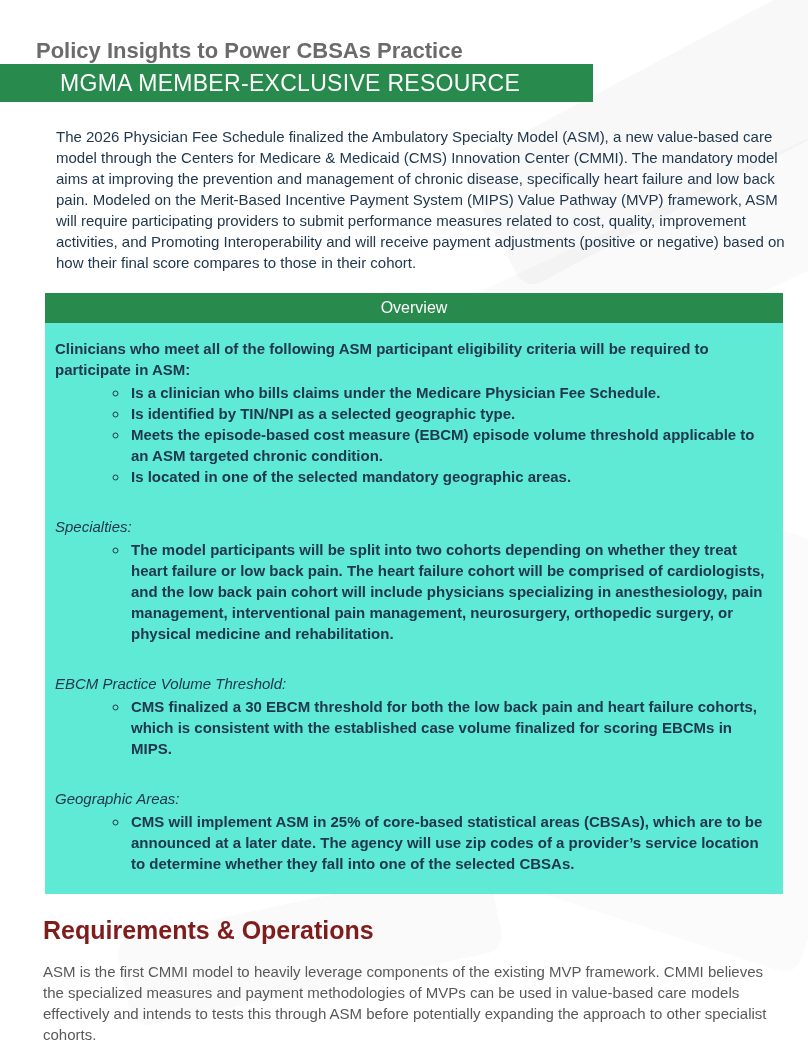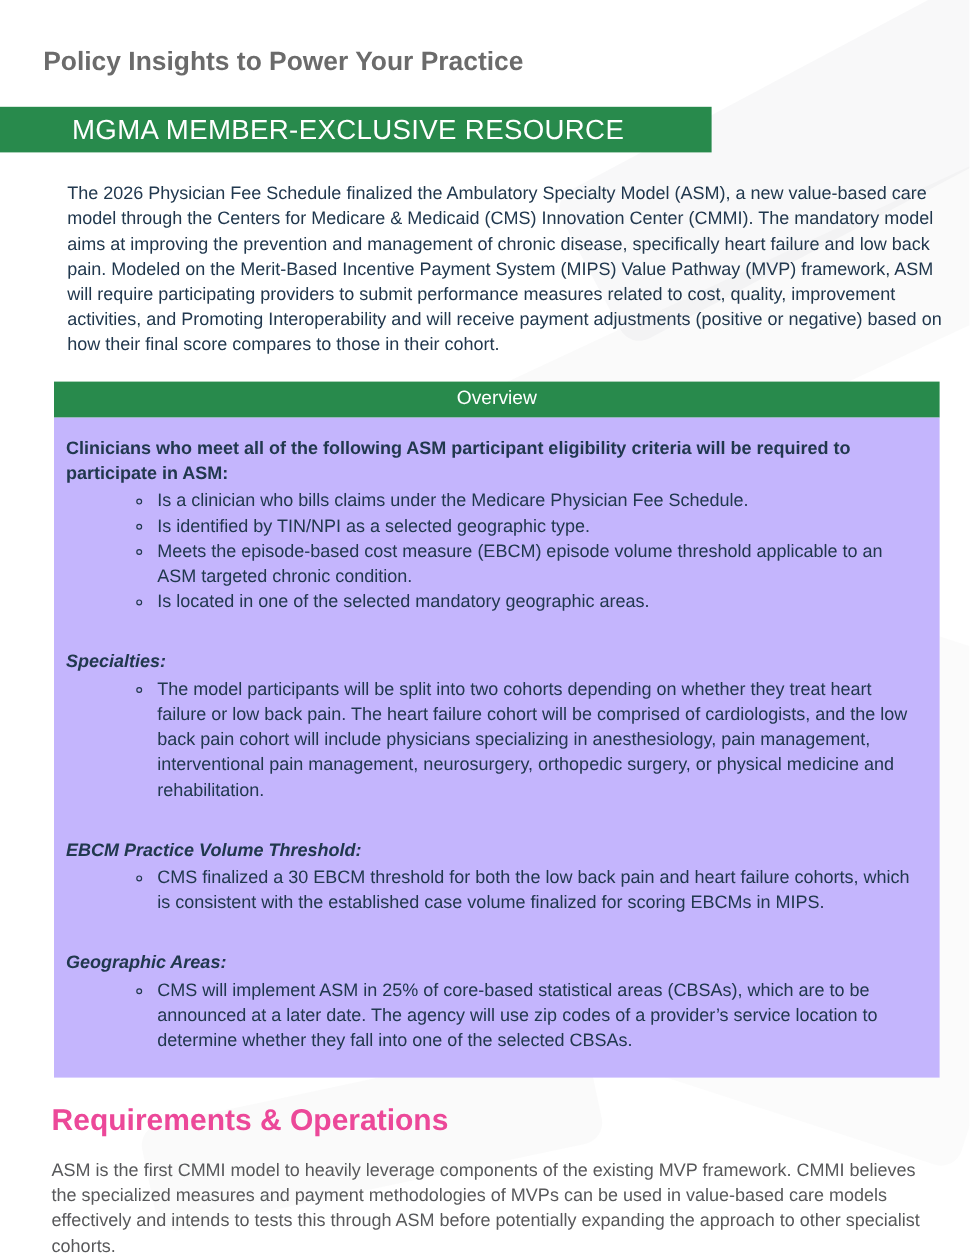--- a/index.html
+++ b/index.html
@@ -39,21 +39,20 @@
     line-height: 50px;
     letter-spacing: 0.2px;
   }
   .doc-subtitle {
     margin: 12px 0 0 0;
     font-size: 22px;
     font-weight: 700;
     color: #6b6b6b;
   }
   .member-banner {
-    margin-top: 25px;
     width: 533px;
     height: 38px;
     background: #288a4c;
     color: #ffffff;
     font-size: 23px;
     line-height: 38px;
     padding-left: 60px;
     letter-spacing: 0.3px;
     white-space: nowrap;
   }
@@ -67,43 +66,43 @@
   .overview-box { margin: 20px 0 0 45px; width: 738px; border-radius: 12px; }
   .overview-header {
     background: #288a4c;
     color: #ffffff;
     height: 30px;
     line-height: 30px;
     text-align: center;
     font-size: 16px;
   }
   .overview-body {
-    background: #c4b5fd;
+    background: #5eead4;
     padding: 15px 12px 20px 10px;
     color: #21384e;
     font-size: 15px;
     line-height: 21px;
   }
   .eligibility-intro { font-weight: 700; margin: 0; }
   .overview-body ul {
     list-style-type: circle;
     margin: 2px 0 0 0;
     padding-left: 74px;
   }
-  .overview-body ul li { padding-left: 2px; }
+  .overview-body ul li { padding-left: 2px; font-weight: bold; }
   .subsection-heading {
-    font-weight: 700;
+    font-weight: 400;
     font-style: italic;
     margin: 29px 0 0 0;
   }
   .req-heading {
     margin: 22px 0 0 43px;
     font-size: 25px;
     font-weight: 700;
-    color: #ec4899;
+    color: #7f1d1d;
   }
   .req-para {
     margin: 16px 26px 0 43px;
     width: 735px;
     color: #58595b;
     font-size: 15px;
     line-height: 21px;
   }
 </style>
 </head>
@@ -111,21 +110,21 @@
 
 <div class="page">
   <div class="bg-shape s1"></div>
   <div class="bg-shape s2"></div>
   <div class="bg-shape s3"></div>
   <div class="bg-shape s4"></div>
 
   <div class="content">
 
     <div class="doc-header">
-      <p class="doc-subtitle">Policy Insights to Power Your Practice</p>
+      <p class="doc-subtitle">Policy Insights to Power CBSAs Practice</p>
     </div>
 
     <div class="member-banner">MGMA MEMBER-EXCLUSIVE RESOURCE</div>
 
     <p class="intro-para">The 2026 Physician Fee Schedule finalized the Ambulatory Specialty Model (ASM), a new value-based care model through the Centers for Medicare &amp; Medicaid (CMS) Innovation Center (CMMI). The mandatory model aims at improving the prevention and management of chronic disease, specifically heart failure and low back pain. Modeled on the Merit-Based Incentive Payment System (MIPS) Value Pathway (MVP) framework, ASM will require participating providers to submit performance measures related to cost, quality, improvement activities, and Promoting Interoperability and will receive payment adjustments (positive or negative) based on how their final score compares to those in their cohort.</p>
 
     <div class="overview-box">
       <div class="overview-header">Overview</div>
       <div class="overview-body">
 

